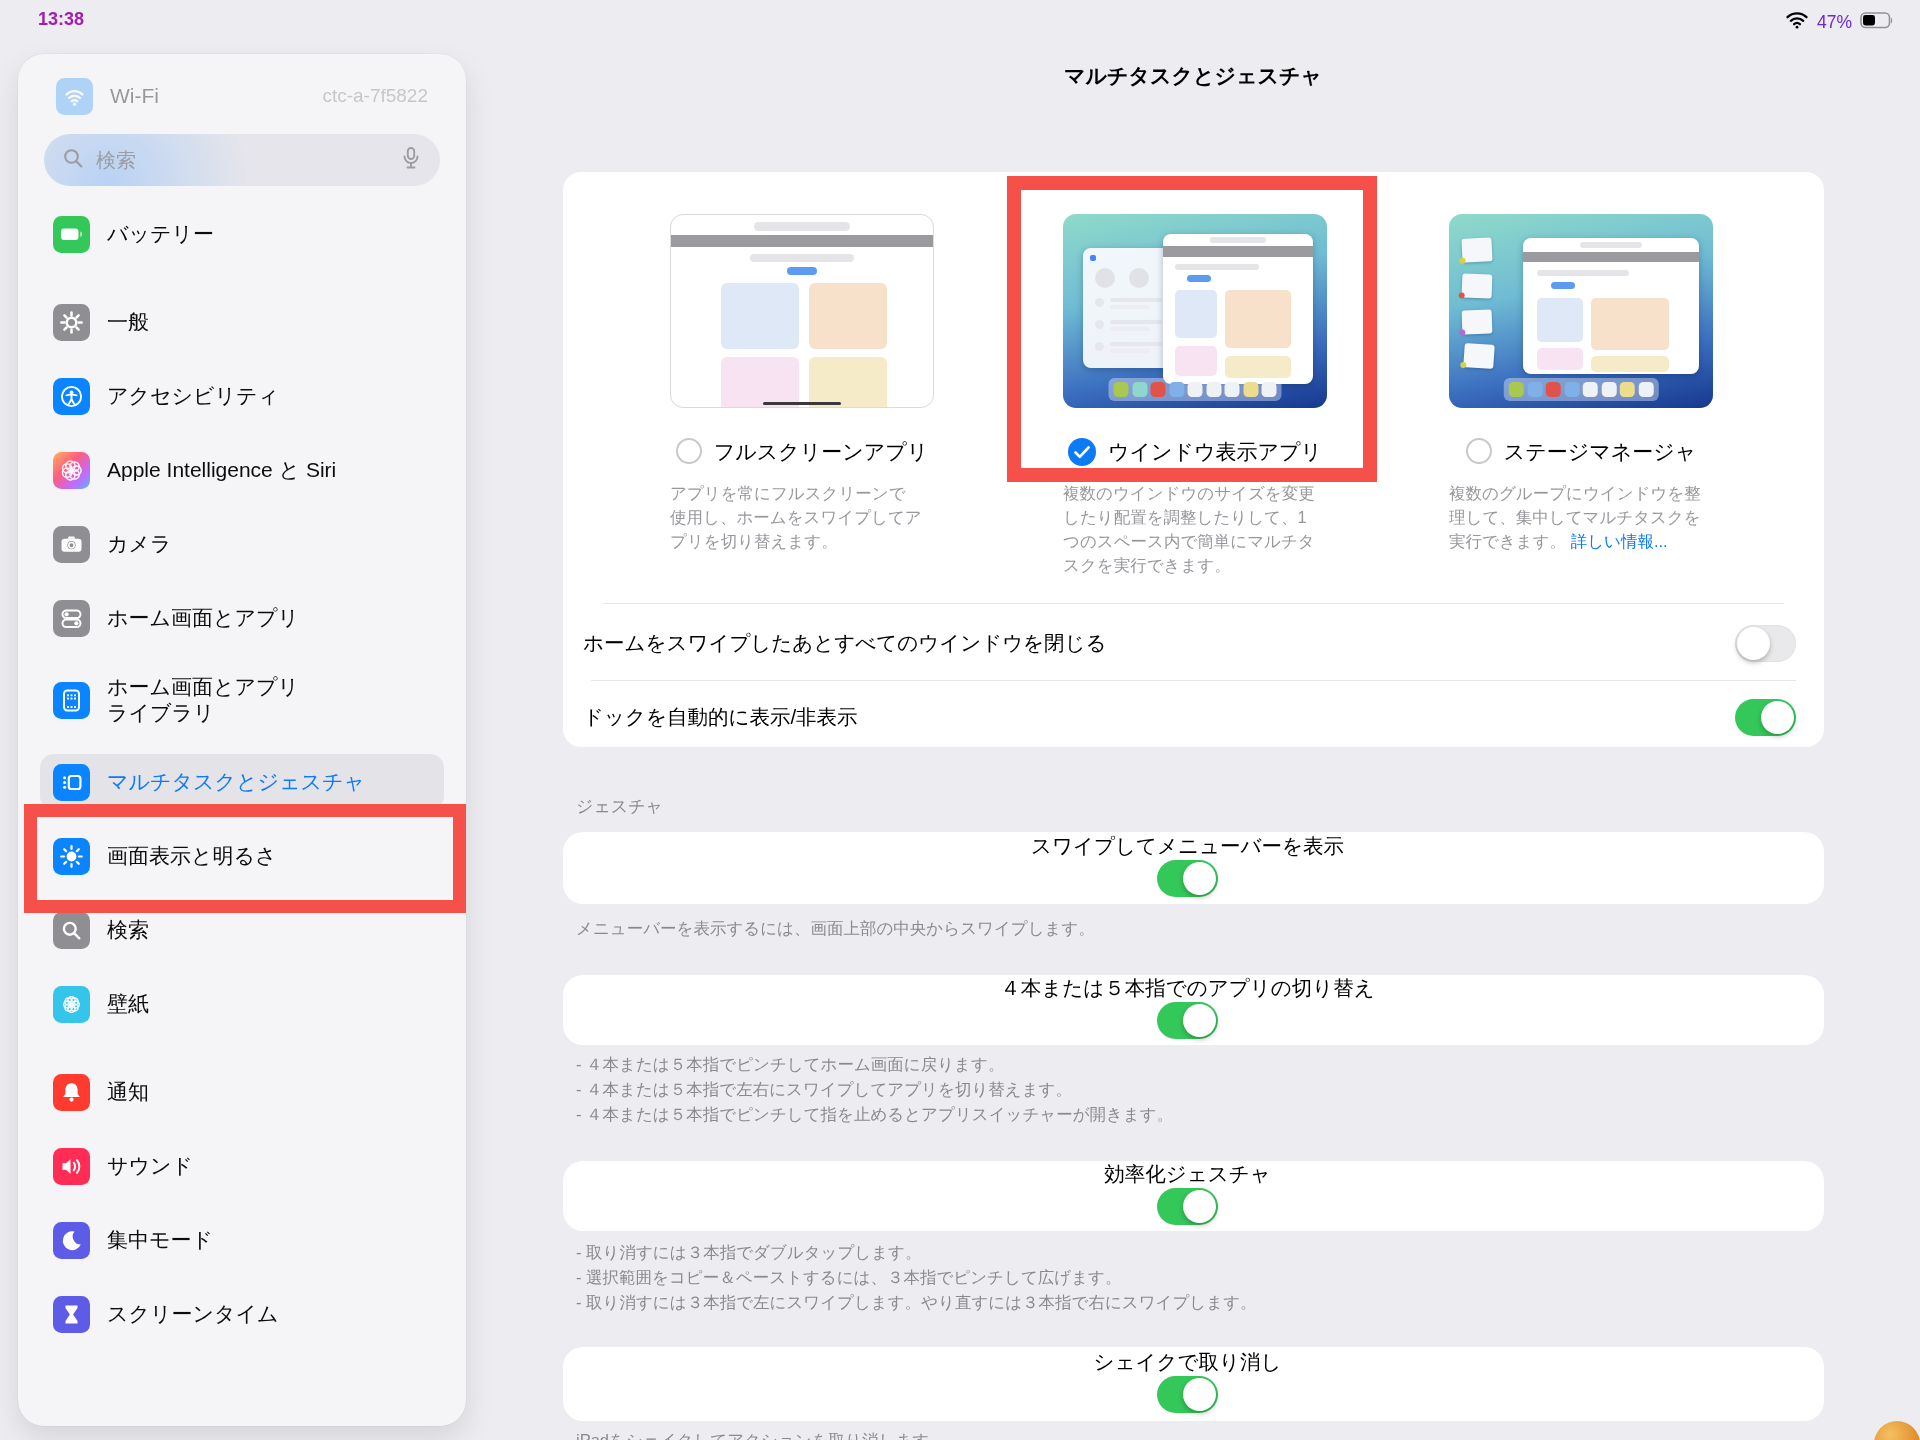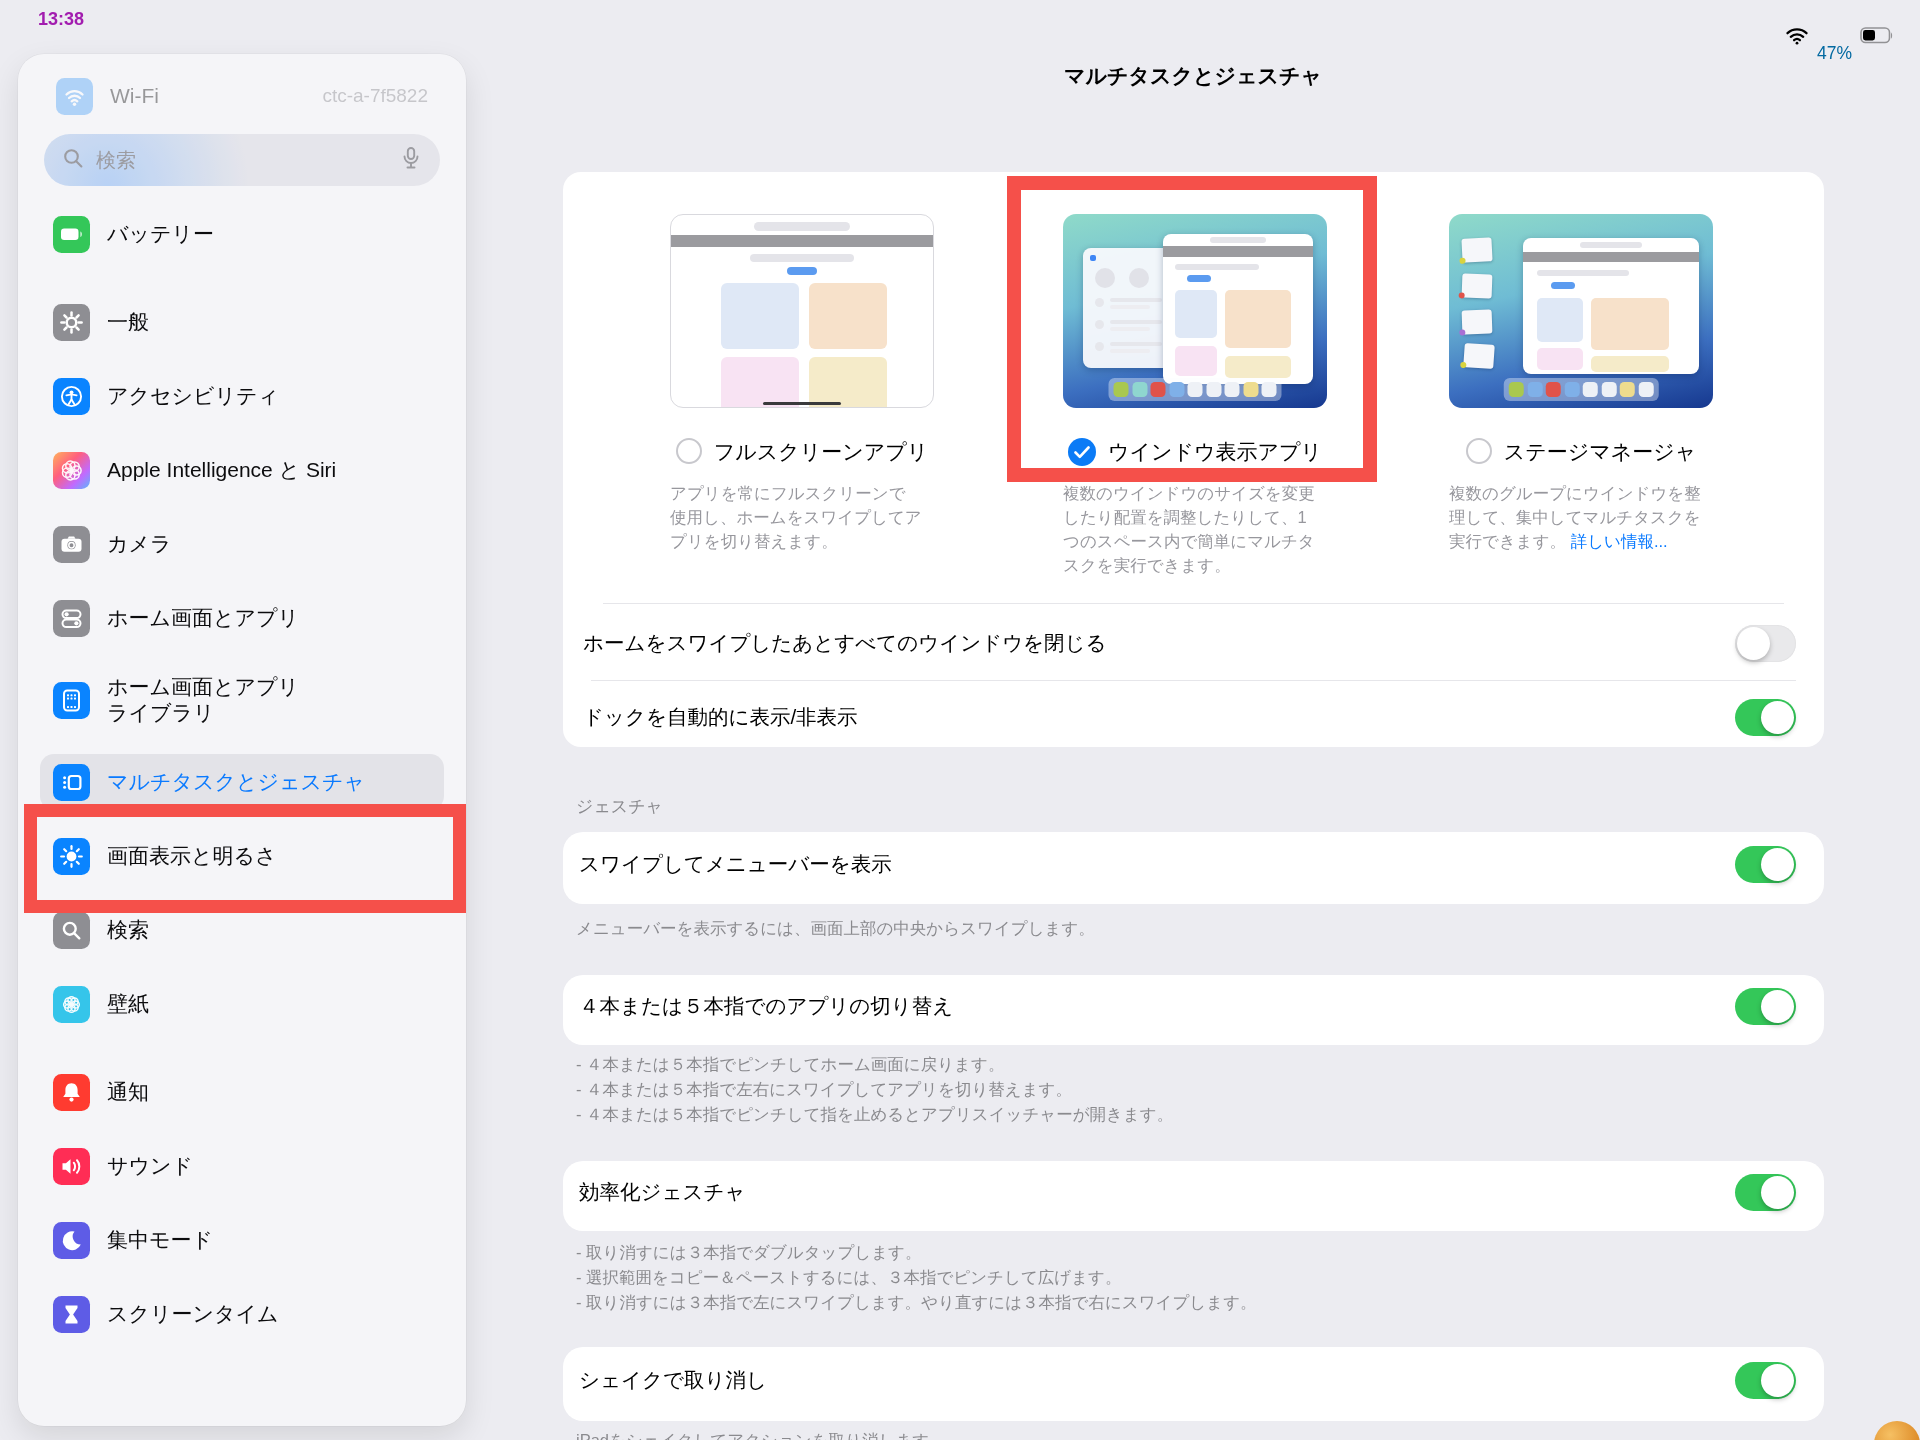--- a/index.html
+++ b/index.html
@@ -6,21 +6,21 @@
   html,body { width:1920px; height:1440px; }
   body {
     position:relative; overflow:hidden;
     background:#ececf1;
     font-family:"Liberation Sans","DejaVu Sans",sans-serif;
     color:#111;
   }
   
   .statusbar-time { position:absolute; left:38px; top:9px; font-size:18px; font-weight:700; color:#a21caf; }
   .statusbar-right { position:absolute; right:26px; top:11px; display:flex; align-items:center; gap:8px; }
-  .statusbar-right .pct { font-size:17.5px; color:#0369a1;margin-top:32px; }
+  .statusbar-right .pct { font-size:17.5px; color:#6d28d9; }
   
   .sidebar {
     position:absolute; left:18px; top:54px; width:448px; height:1372px;
     background:#f5f5f8; border-radius:26px;
     box-shadow:0 0 0 .5px rgba(0,0,0,.05), 0 12px 30px rgba(0,0,0,.10);
   }
   .wifi-row { display:flex; align-items:center; margin:14px 38px 0; height:56px; opacity:.38; }
   .wifi-row .lbl { font-size:21px; margin-left:17px; color:#000; flex:1; }
   .wifi-row .val { font-size:19px; color:#7c7c82; }
   .searchpill {
@@ -54,21 +54,21 @@
   .mode-desc .link { color:#0a7aff; text-decoration:none; cursor:pointer; }
   
   .abs { position:absolute; }
   .dock { position:absolute; bottom:7px; left:50%; transform:translateX(-50%); height:23px;
           background:rgba(250,252,255,.38); border-radius:6px; display:flex; align-items:center; gap:3.5px; padding:0 5px; }
   .chip { width:15px; height:15px; border-radius:4.5px; }
   .mini-win { position:absolute; background:#fff; border-radius:8px; box-shadow:0 2px 7px rgba(5,25,70,.28); overflow:hidden; }
   .stack-win { position:absolute; width:30px; height:24px; background:#f6f7fa; border-radius:3px; box-shadow:0 1px 3px rgba(5,25,70,.3); }
   .stack-dot { position:absolute; width:6px; height:6px; border-radius:50%; left:-3px; bottom:-1px; }
   
-  .row-card { display:flex; align-items:center; justify-content:space-between; padding:0 28px 8px 16px; }
+  .row-card { display:flex; align-items:center; justify-content:center; padding:0 28px 8px 16px;flex-direction:column; }
   .row-label { font-size:20.5px; color:#000; }
   .toggle { width:61px; height:37px; border-radius:19px; background:#e9e9eb; position:relative; box-shadow:inset 0 0 1.5px rgba(0,0,0,.12); cursor:pointer; flex:none; }
   .toggle.on { background:#34c759; box-shadow:none; }
   .toggle .knob { position:absolute; top:2px; left:2px; width:33px; height:33px; border-radius:50%; background:#fff; box-shadow:0 2.5px 5px rgba(0,0,0,.25); }
   .toggle.on .knob { left:26px; }
   .inrow { position:absolute; left:0; right:0; display:flex; align-items:center; justify-content:space-between; padding:0 28px 0 20px; }
   .divider { position:absolute; left:28px; right:28px; height:1px; background:#e6e6ea; }
   .section-header { position:absolute; font-size:17px; color:#8a8a8e; }
   .footnote { position:absolute; font-size:16.5px; line-height:25px; color:#8a8a8e; }
   

